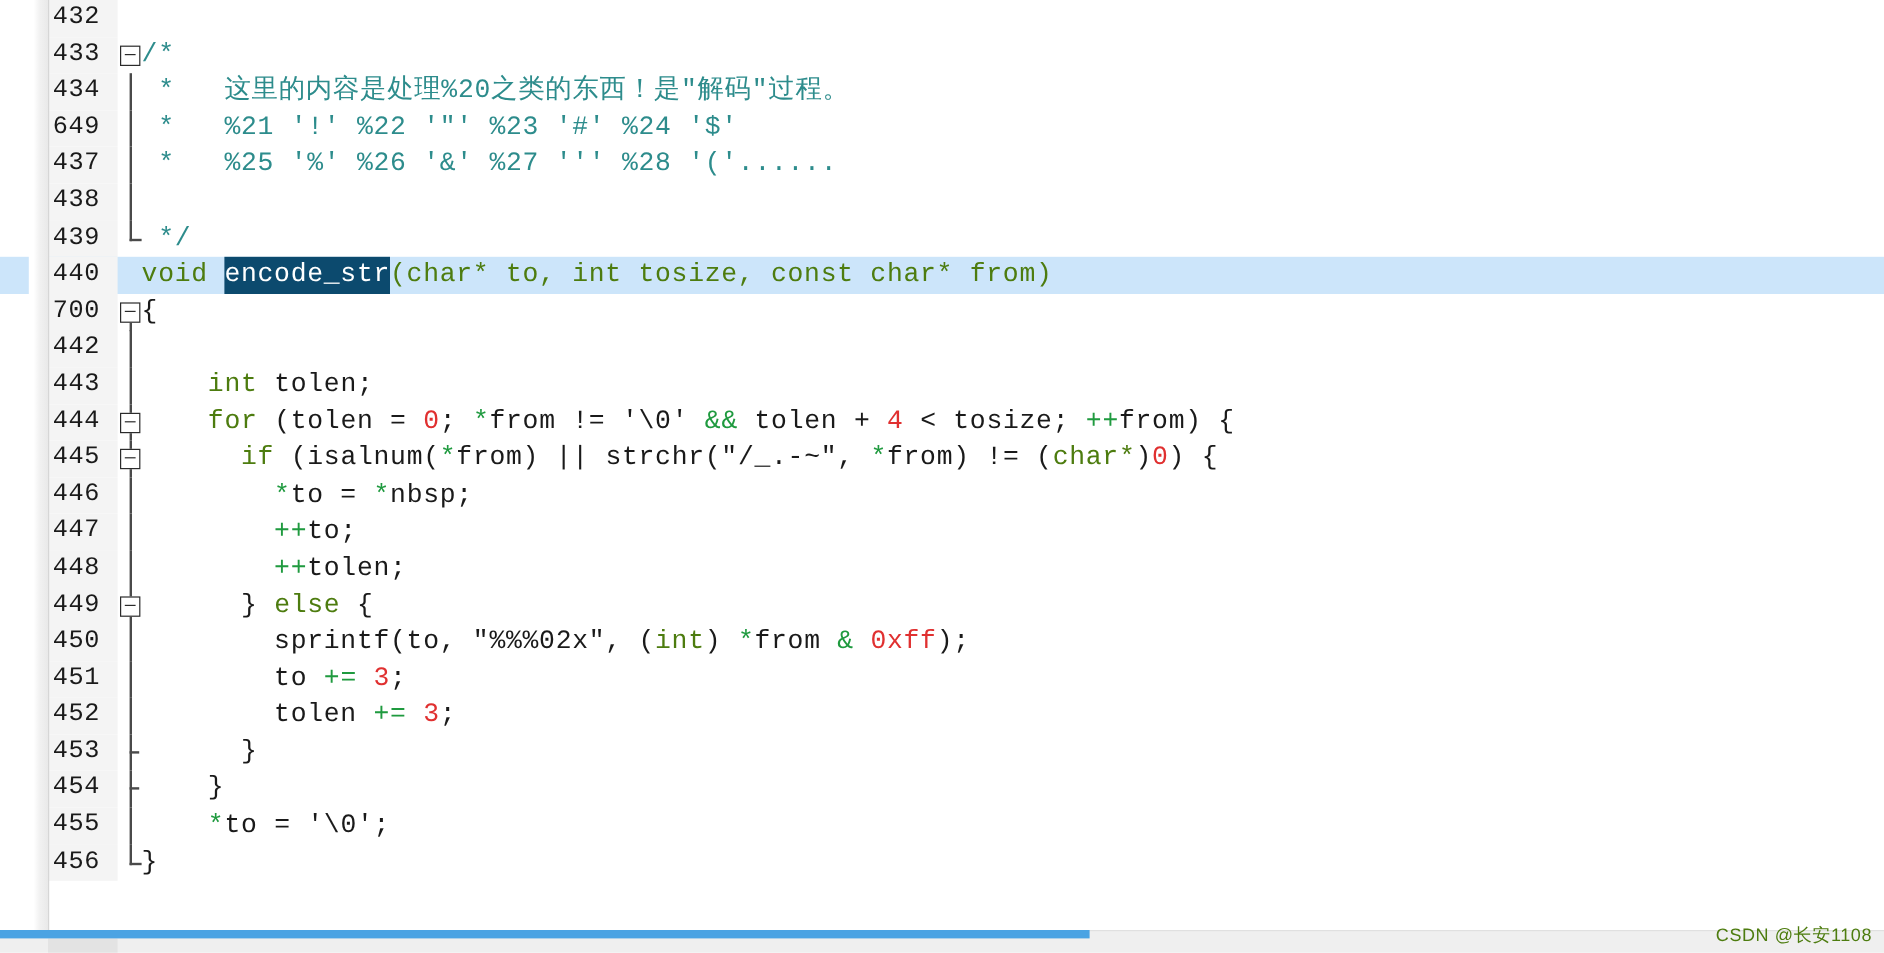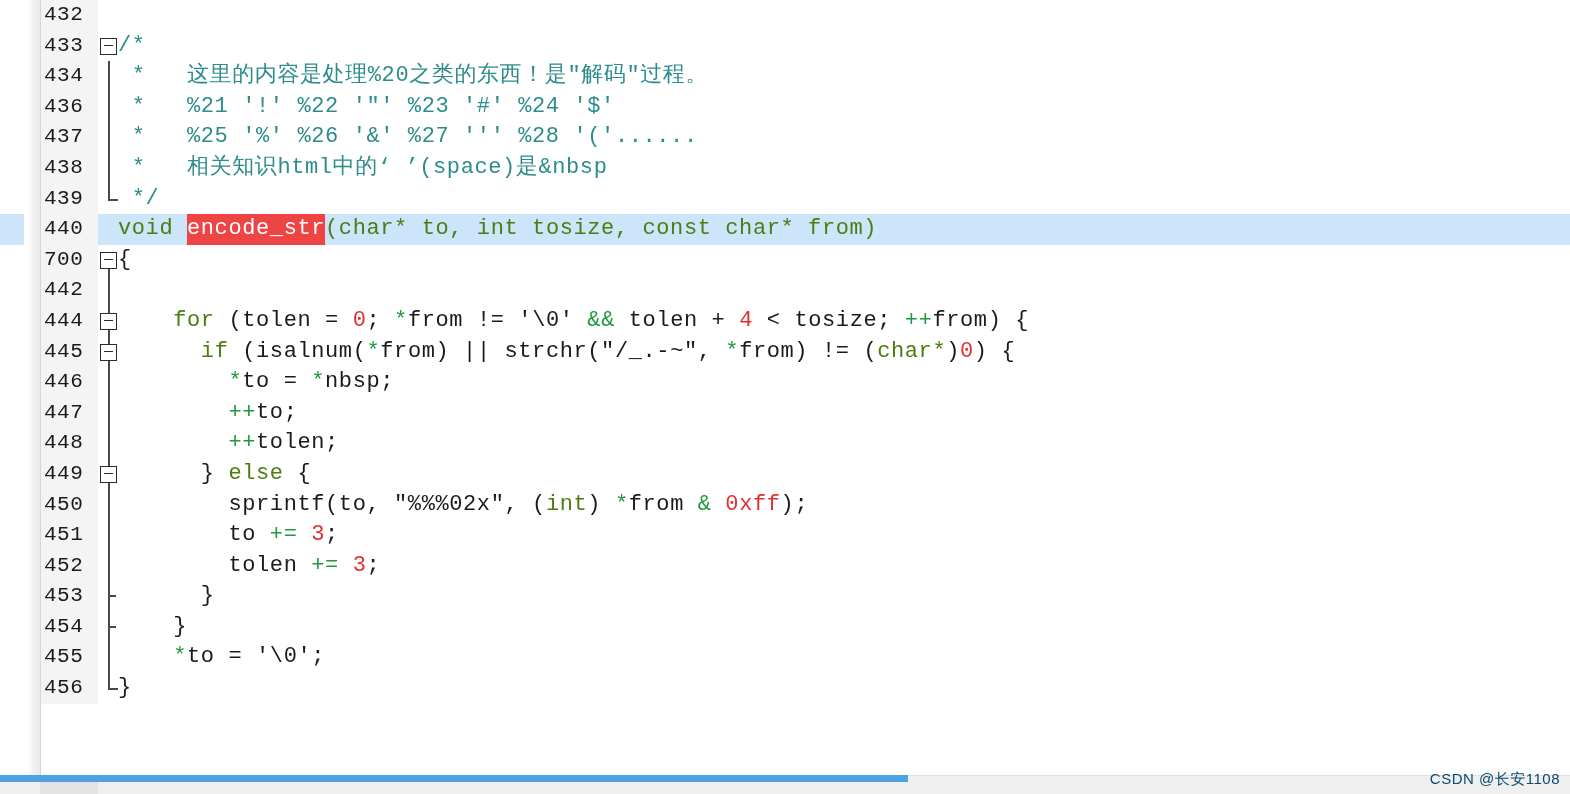--- a/index.html
+++ b/index.html
@@ -149,21 +149,21 @@
   }
 
   
   .cmt   { color: #2d8c8c; }
   .kw    { color: #4d7c0f; }
   .num   { color: #e03030; }
   .op    { color: #1f9a3f; }
   .plain { color: #1a1a1a; }
 
   .sel {
-    background: #ef4444;
+    background: #0c4a6e;
     color: #ffffff;
     padding: 2px 0 4px 0;
   }
 
   
   .hscroll-track {
     position: absolute;
     left: 0;
     top: 775px;
     width: 1570px;
@@ -188,21 +188,21 @@
     background: #e3e3e3;
   }
 
   
   .watermark {
     position: absolute;
     right: 10px;
     bottom: 5px;
     font-family: "Liberation Sans", sans-serif;
     font-size: 15px;
-    color: #0c4a6e;
+    color: #4d7c0f;
     letter-spacing: 0.5px;
     user-select: none;
   }
 </style>
 </head>
 <body>
 
 <div id="editor">
 
   <div class="code-surface">
@@ -224,41 +224,40 @@
     <div class="line">
       <div class="ln">434</div>
       <div class="foldcol">
         <span class="fold-line"></span>
       </div>
       <div class="code cmt"> *   这里的内容是处理%20之类的东西！是"解码"过程。</div>
     </div>
 
 
     <div class="line">
-      <div class="ln">436</div>
+      <div class="ln">649</div>
       <div class="foldcol">
         <span class="fold-line"></span>
       </div>
       <div class="code cmt"> *   %21 '!' %22 '"' %23 '#' %24 '$'</div>
     </div>
 
     <div class="line">
       <div class="ln">437</div>
       <div class="foldcol">
         <span class="fold-line"></span>
       </div>
       <div class="code cmt"> *   %25 '%' %26 '&amp;' %27 ''' %28 '('......</div>
     </div>
 
     <div class="line">
       <div class="ln">438</div>
       <div class="foldcol">
         <span class="fold-line"></span>
       </div>
-      <div class="code cmt"> *   相关知识html中的‘ ’(space)是&amp;nbsp</div>
     </div>
 
     <div class="line">
       <div class="ln">439</div>
       <div class="foldcol">
         <span class="fold-end"></span>
       </div>
       <div class="code cmt"> */</div>
     </div>
 
@@ -278,20 +277,27 @@
     </div>
 
     <div class="line">
       <div class="ln">442</div>
       <div class="foldcol">
         <span class="fold-line"></span>
       </div>
       <div class="code plain"></div>
     </div>
 
+    <div class="line">
+      <div class="ln">443</div>
+      <div class="foldcol">
+        <span class="fold-line"></span>
+      </div>
+      <div class="code"><span class="plain">    </span><span class="kw">int</span><span class="plain"> tolen;</span></div>
+    </div>
 
     <div class="line">
       <div class="ln">444</div>
       <div class="foldcol">
         <span class="fold-line"></span>
         <span class="fold-box"></span>
       </div>
       <div class="code"><span class="plain">    </span><span class="kw">for</span><span class="plain"> (tolen = </span><span class="num">0</span><span class="plain">; </span><span class="op">*</span><span class="plain">from != </span><span class="plain">'\0'</span><span class="plain"> </span><span class="op">&amp;&amp;</span><span class="plain"> tolen + </span><span class="num">4</span><span class="plain"> &lt; tosize; </span><span class="op">++</span><span class="plain">from) {</span></div>
     </div>
 

